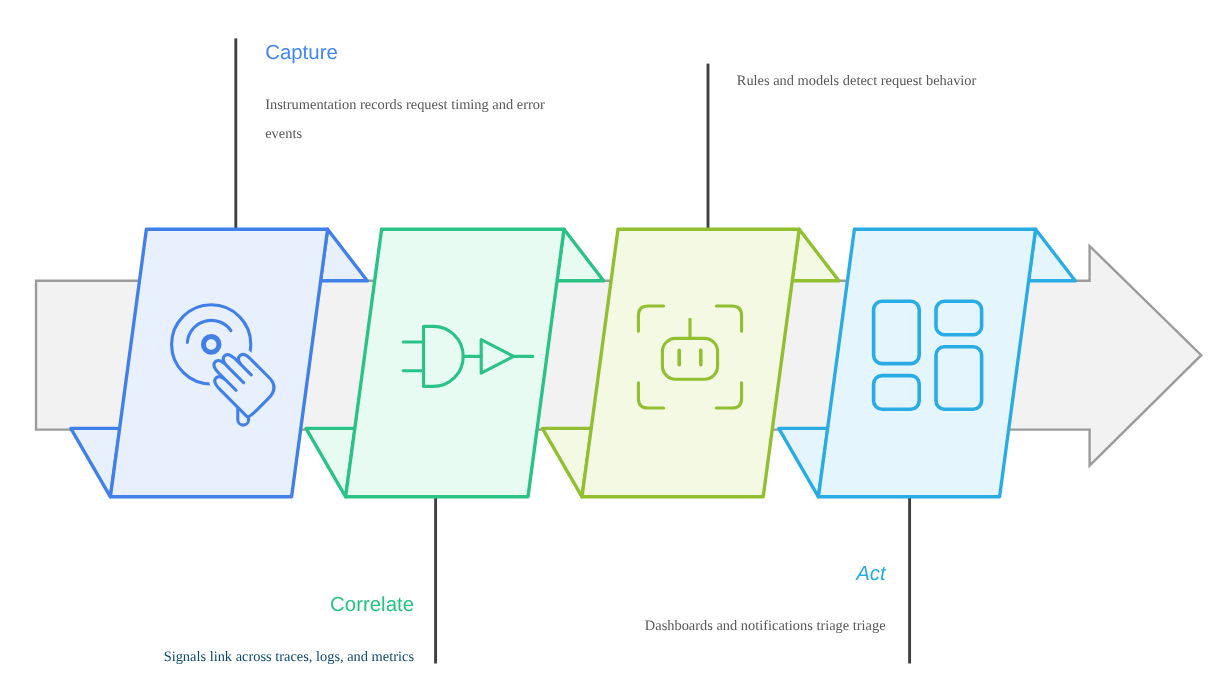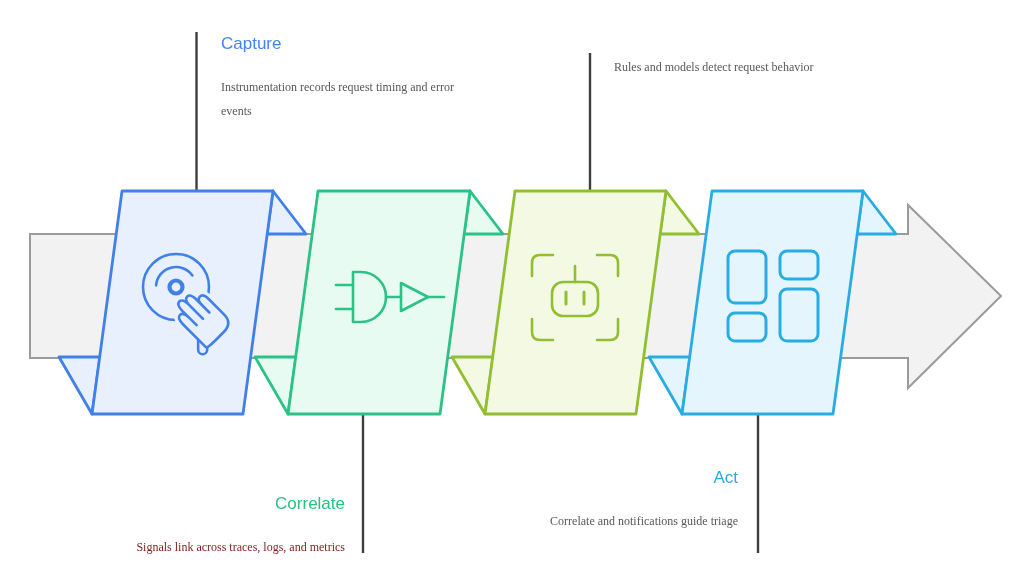--- a/index.html
+++ b/index.html
@@ -109,20 +109,20 @@
     <div class="title" style="color: rgb(66, 133, 244);">Capture</div>
     <div class="desc" style="color: rgb(88, 88, 91);">Instrumentation records request timing and error events</div>
   </div>
 
   <div class="label" id="lbl-analyze">
     <div class="desc" style="color: rgb(88, 88, 91);">Rules and models detect request behavior</div>
   </div>
 
   <div class="label" id="lbl-correlate">
     <div class="title" style="color: rgb(38, 194, 129);">Correlate</div>
-    <div class="desc" style="color: #7f1d1d;">Signals link across traces, logs, and metrics</div>
+    <div class="desc" style="color: #0c4a6e;">Signals link across traces, logs, and metrics</div>
   </div>
 
   <div class="label" id="lbl-act">
-    <div class="title" style="color: rgb(41, 171, 226);">Act</div>
-    <div class="desc" style="color: rgb(88, 88, 91);">Correlate and notifications guide triage</div>
+    <div class="title" style="color: rgb(41, 171, 226); font-style: italic;">Act</div>
+    <div class="desc" style="color: rgb(88, 88, 91);">Dashboards and notifications triage triage</div>
   </div>
 </div>
 
 </body></html>

